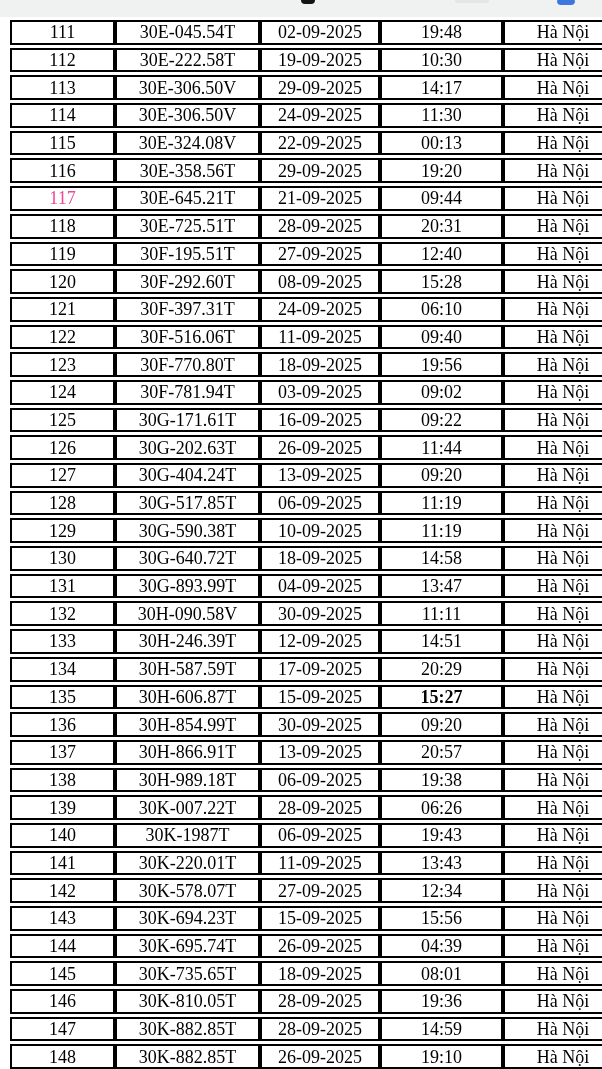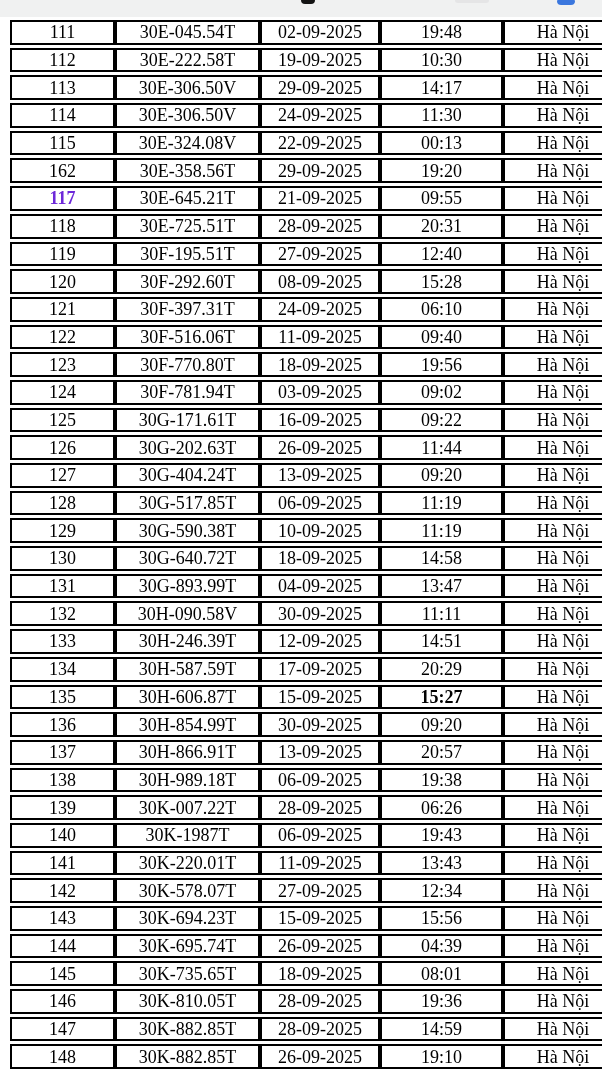--- a/index.html
+++ b/index.html
@@ -116,31 +116,31 @@
     <td class="col-city" style="border-color: rgb(0, 0, 0); color: rgb(0, 0, 0);">Hà Nội</td>
   </tr>
         <tr>
     <td class="col-stt" style="border-color: rgb(0, 0, 0); color: rgb(0, 0, 0);">115</td>
     <td class="col-plate" style="border-color: rgb(0, 0, 0); color: rgb(0, 0, 0);">30E-324.08V</td>
     <td class="col-date" style="border-color: rgb(0, 0, 0); color: rgb(0, 0, 0);">22-09-2025</td>
     <td class="col-time" style="border-color: rgb(0, 0, 0); color: rgb(0, 0, 0);">00:13</td>
     <td class="col-city" style="border-color: rgb(0, 0, 0); color: rgb(0, 0, 0);">Hà Nội</td>
   </tr>
         <tr>
-    <td class="col-stt" style="border-color: rgb(0, 0, 0); color: rgb(0, 0, 0);">162</td>
+    <td class="col-stt" style="border-color: rgb(0, 0, 0); color: rgb(0, 0, 0);">116</td>
     <td class="col-plate" style="border-color: rgb(0, 0, 0); color: rgb(0, 0, 0);">30E-358.56T</td>
     <td class="col-date" style="border-color: rgb(0, 0, 0); color: rgb(0, 0, 0);">29-09-2025</td>
     <td class="col-time" style="border-color: rgb(0, 0, 0); color: rgb(0, 0, 0);">19:20</td>
     <td class="col-city" style="border-color: rgb(0, 0, 0); color: rgb(0, 0, 0);">Hà Nội</td>
   </tr>
         <tr>
-    <td class="col-stt" style="border-color: rgb(0, 0, 0); color: #6d28d9; font-weight: bold;">117</td>
+    <td class="col-stt" style="border-color: rgb(0, 0, 0); color: #ec4899;">117</td>
     <td class="col-plate" style="border-color: rgb(0, 0, 0); color: rgb(0, 0, 0);">30E-645.21T</td>
     <td class="col-date" style="border-color: rgb(0, 0, 0); color: rgb(0, 0, 0);">21-09-2025</td>
-    <td class="col-time" style="border-color: rgb(0, 0, 0); color: rgb(0, 0, 0);">09:55</td>
+    <td class="col-time" style="border-color: rgb(0, 0, 0); color: rgb(0, 0, 0);">09:44</td>
     <td class="col-city" style="border-color: rgb(0, 0, 0); color: rgb(0, 0, 0);">Hà Nội</td>
   </tr>
         <tr>
     <td class="col-stt" style="border-color: rgb(0, 0, 0); color: rgb(0, 0, 0);">118</td>
     <td class="col-plate" style="border-color: rgb(0, 0, 0); color: rgb(0, 0, 0);">30E-725.51T</td>
     <td class="col-date" style="border-color: rgb(0, 0, 0); color: rgb(0, 0, 0);">28-09-2025</td>
     <td class="col-time" style="border-color: rgb(0, 0, 0); color: rgb(0, 0, 0);">20:31</td>
     <td class="col-city" style="border-color: rgb(0, 0, 0); color: rgb(0, 0, 0);">Hà Nội</td>
   </tr>
         <tr>

